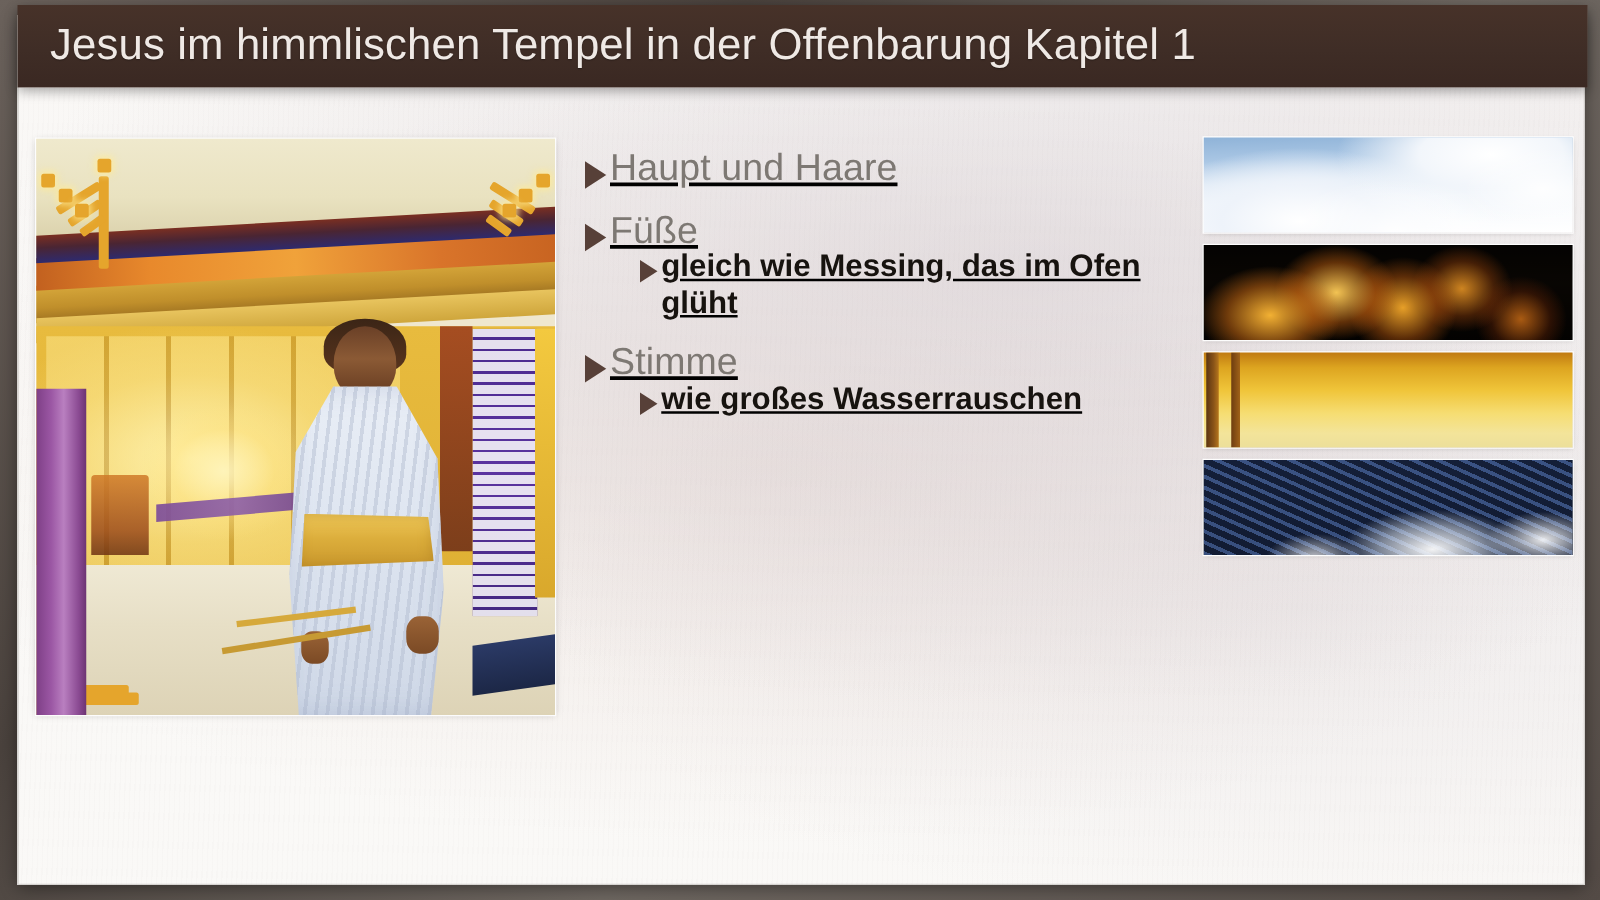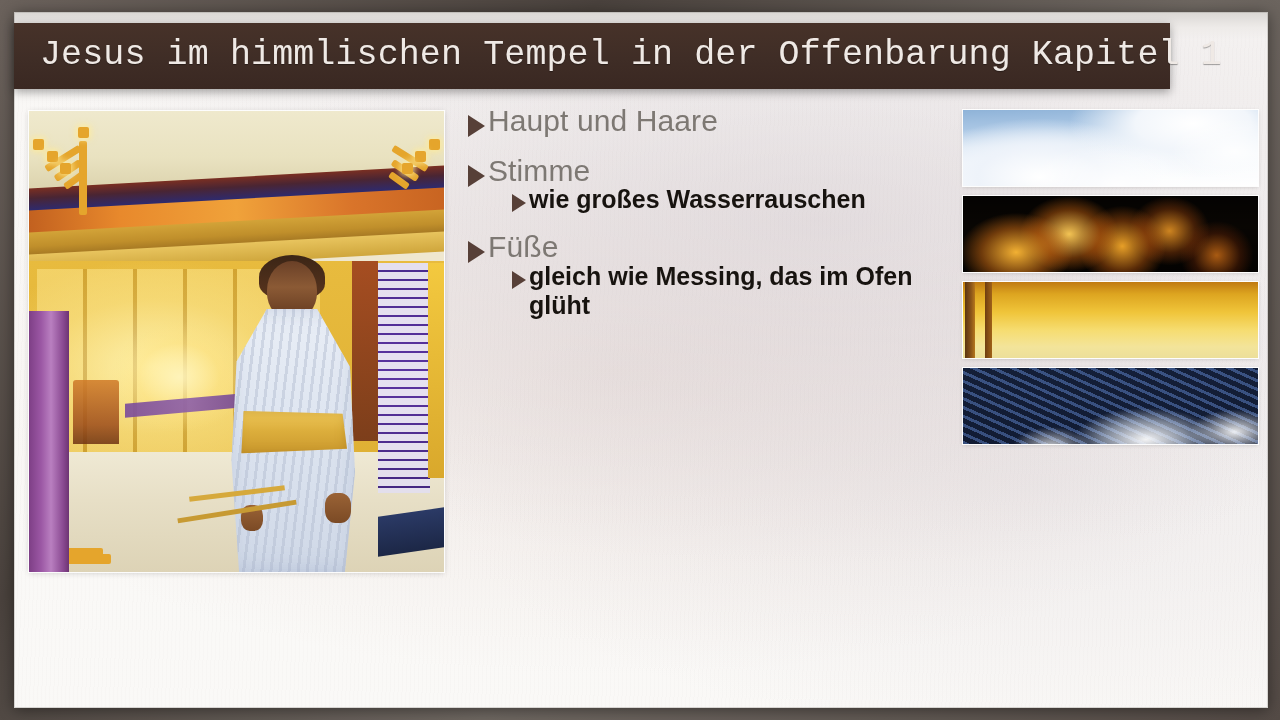--- a/index.html
+++ b/index.html
@@ -36,24 +36,23 @@
   .paper-topfade{
     position:absolute;left:0;right:0;top:0;height:28px;
     background:linear-gradient(180deg,#d9d6d3 0%,#eeebe9 55%,rgba(250,249,247,0) 100%);
   }
   .paper-edge{
     position:absolute;inset:0;border:1px solid rgba(150,145,140,.35);
     pointer-events:none;
   }
   
   .titlebar{
-    position:absolute;left:14px;top:23px;width:1156px;height:66px;
+    position:absolute;left:14px;top:4px;width:1256px;height:66px;
     background:linear-gradient(180deg,#473229 0%,#3f2d26 55%,#3a2822 100%);
     box-shadow:0 3px 9px rgba(0,0,0,.35);
-    font-family:Liberation Mono, monospace;
   }
   .titlebar .title{
     position:absolute;left:26px;top:50%;transform:translateY(-52%);
     color:#efe9e5;
     font-size:35px;font-weight:300;letter-spacing:.1px;
     font-stretch:condensed;
     white-space:nowrap;
     text-shadow:0 1px 1px rgba(0,0,0,.35);
   }
   
@@ -184,21 +183,21 @@
     background:linear-gradient(180deg,#2b3a66 0%,#1c2746 100%);
     transform:skewY(-8deg);
   }
   .lp-benchL{
     position:absolute;left:96px;bottom:160px;width:130px;height:14px;
     background:linear-gradient(90deg,#7a4a9a 0%,#8d5fa8 50%,#6c3f8c 100%);
     transform:skewY(-5deg);opacity:.9;
   }
   
   .bullets{
-    position:absolute;left:468px;top:102px;width:500px;
+    position:absolute;left:468px;top:116px;width:500px;text-decoration:underline;
   }
   .row{display:flex;align-items:flex-start;}
   .row.lvl1{margin-top:2px;}
   .row.lvl2{margin-left:44px;margin-top:-2px;}
   .tri{
     flex:0 0 auto;display:inline-block;width:0;height:0;
     border-style:solid;border-color:transparent;
     border-left-color:#574038;
   }
   .lvl1 .tri{
@@ -346,36 +345,36 @@
       <div class="row lvl1">
         <span class="tri"></span>
         <span class="txt">Haupt und Haare</span>
       </div>
     </div>
 
 
     <div class="grp">
       <div class="row lvl1">
         <span class="tri"></span>
-        <span class="txt">Stimme</span>
+        <span class="txt">Füße</span>
       </div>
       <div class="row lvl2">
         <span class="tri"></span>
-        <span class="txt">wie großes Wasserrauschen</span>
+        <span class="txt">gleich wie Messing, das im Ofen glüht</span>
       </div>
     </div>
 
     <div class="grp">
       <div class="row lvl1">
         <span class="tri"></span>
-        <span class="txt">Füße</span>
+        <span class="txt">Stimme</span>
       </div>
       <div class="row lvl2">
         <span class="tri"></span>
-        <span class="txt">gleich wie Messing, das im Ofen glüht</span>
+        <span class="txt">wie großes Wasserrauschen</span>
       </div>
     </div>
 
   </div>
 
   <div class="strip" id="strip-snow"></div>
   <div class="strip" id="strip-fire"></div>
   <div class="strip" id="strip-brass"></div>
   <div class="strip" id="strip-water"></div>
 

